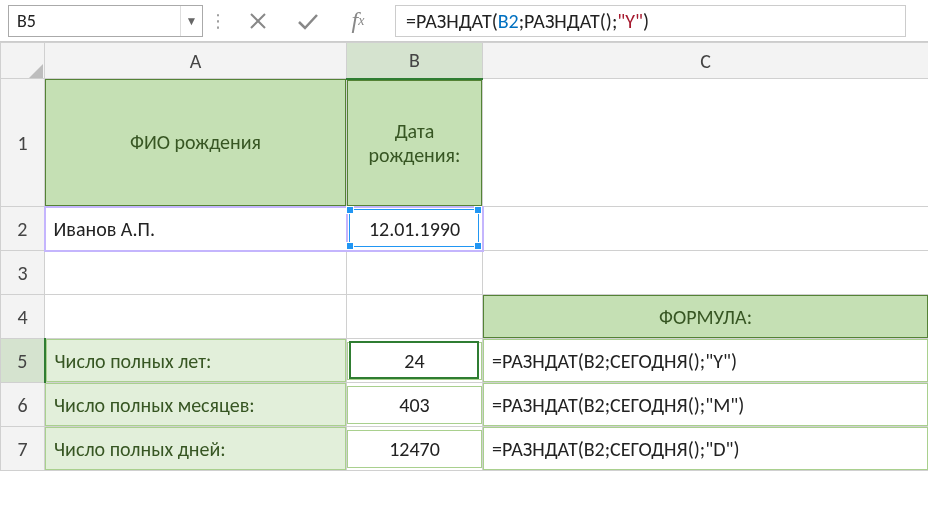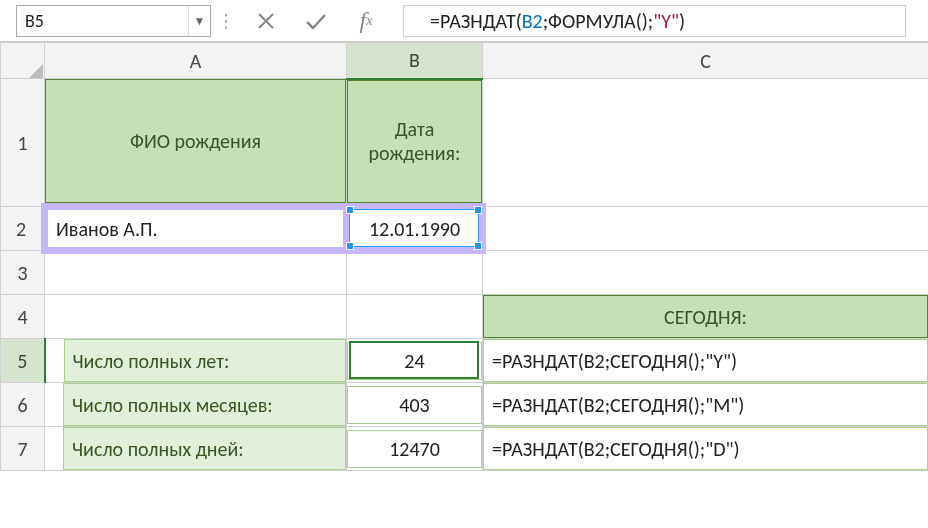--- a/index.html
+++ b/index.html
@@ -17,21 +17,21 @@
     height: 42px;
     border-bottom: 1px solid #ccc;
     background: #fff;
   }
   .name-box {
     width: 195px;
     height: 32px;
     border: 1px solid #aaa;
     display: flex;
     align-items: center;
-    margin-left: 16px;
+    margin-left: 8px;
     background: #fff;
   }
   .name-box .txt {
     flex: 1;
     padding: 0 8px;
     font-size: 18px;
   }
   .name-box .dd {
     width: 22px;
     height: 100%;
@@ -63,21 +63,21 @@
     font-family: "Times New Roman", serif;
     font-size: 24px;
     color: #888;
   }
   .fx-btn sub { font-size: 14px; }
   .formula-input {
     flex: 1;
     height: 32px;
     border: 1px solid #ccc;
     margin: 0 22px 0 12px;
-    padding: 2px 26px;
+    padding: 2px 10px;
     font-size: 20px;
     display: flex;
     align-items: center;
     white-space: pre;
   }
   .tok-fn { color: #222; }
   .tok-ref { color: #0070c0; text-align: center; }
   .tok-punc { color: #222; }
   .tok-str { color: #a6192e; }
 
@@ -143,42 +143,41 @@
     line-height: 1.2;
   }
   .side-cell {
     background: #e2efda;
     border: 1px solid #a9d08e;
     color: #375623;
     padding: 6px 8px;
     height: 100%;
     display: flex;
     align-items: center;
-    margin-left: 18px;
   }
   .form-cell {
     border: 1px solid #a9d08e;
     padding: 6px 8px;
     height: 100%;
     display: flex;
     align-items: center;
     color: #222;
   }
   .form-hdr {
     background: #c5e0b4;
     border: 1px solid #548235;
     color: #375623;
     text-align: center;
     justify-content: center;
     display: flex;
     align-items: center;
     height: 100%;
     padding: 6px;
   }
-  td.bord { border: 7px solid #c4b5fd; }
+  td.bord { border: 2px solid #c4b5fd; }
   .row1 td, .row1 th.rowhdr { height: 128px; }
   .rowN td, .rowN th.rowhdr { height: 44px; }
 
   
   .ref-box {
     position: absolute;
     border: 1.5px solid #2196f3;
     pointer-events: none;
   }
   .ref-box .h {
@@ -212,21 +211,21 @@
         <path d="M3 3 L17 17 M17 3 L3 17" stroke="#888" stroke-width="2" fill="none"></path>
       </svg>
   </div>
   <div class="fb-btn">
     <svg width="24" height="20" viewBox="0 0 24 20">
         <path d="M3 11 L9 17 L21 4" stroke="#888" stroke-width="2.5" fill="none"></path>
       </svg>
   </div>
   <div class="fb-btn fx-btn">f<sub>x</sub></div>
   <div class="formula-input">
-    <span class="tok-fn">=РАЗНДАТ(</span><span class="tok-ref">B2</span><span class="tok-punc">;ФОРМУЛА();</span><span class="tok-str">"Y"</span><span class="tok-punc">)</span>
+    <span class="tok-fn">=РАЗНДАТ(</span><span class="tok-ref">B2</span><span class="tok-punc">;РАЗНДАТ();</span><span class="tok-str">"Y"</span><span class="tok-punc">)</span>
   </div>
 </div>
 
 <div class="grid-wrap">
 <table class="sheet">
   <colgroup>
     <col style="width:44px">
     <col style="width:302px">
     <col style="width:136px">
     <col style="width:446px">
@@ -279,21 +278,21 @@
   </tr>
   <tr class="rowN">
     <th class="rowhdr">4</th>
     <td>
             <div class="cell"></div>
           </td>
     <td>
             <div class="cell"></div>
           </td>
     <td>
-            <div class="form-hdr">СЕГОДНЯ:</div>
+            <div class="form-hdr">ФОРМУЛА:</div>
           </td>
   </tr>
   <tr class="rowN">
     <th class="rowhdr sel">5</th>
     <td>
             <div class="side-cell">Число полных лет:</div>
           </td>
     <td id="cell-b5">
             <div class="cell c" style="border:1px solid #a9d08e">24</div>
           </td>

